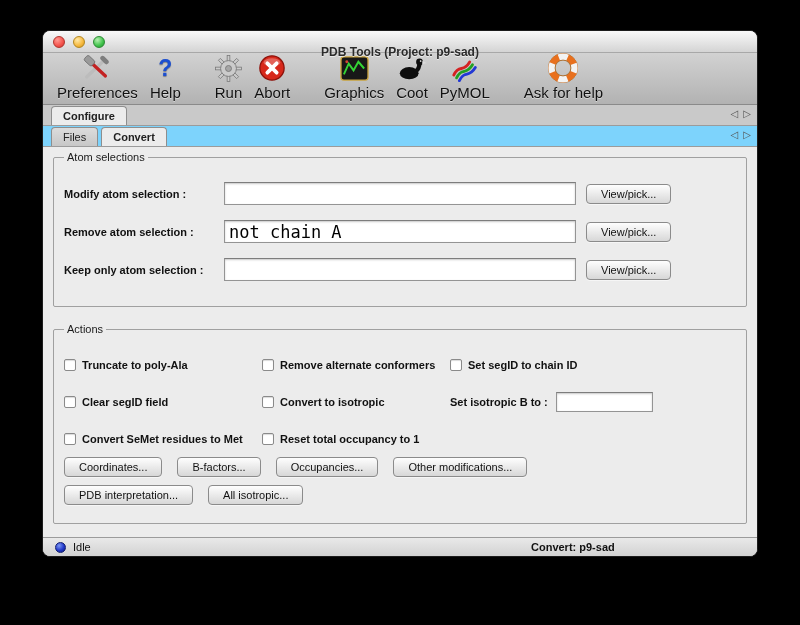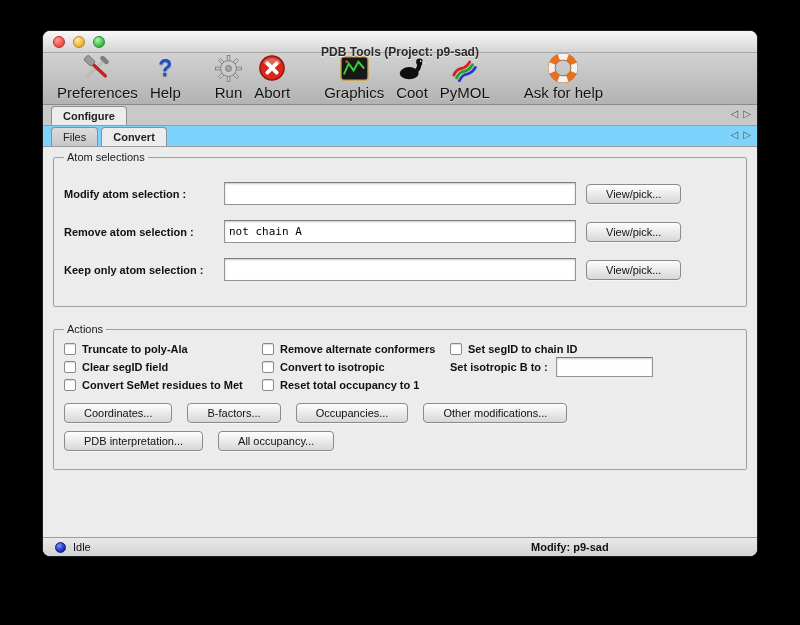--- a/index.html
+++ b/index.html
@@ -62,32 +62,32 @@
     background:#ececec;
   }
   fieldset.group legend { font-size:11px; color:#1a1a1a; padding:0 3px; margin-left:2px; }
 
   
   .sel-row { display:flex; align-items:center; margin:15px 2px 15px 2px; }
   .sel-label { width:160px; font-size:11px; font-weight:bold; color:#111; }
   .text-input {
     width:352px; height:23px; background:#fff; border:1px solid #949494; border-top-color:#7d7d7d;
     box-shadow:inset 0 1px 2px rgba(0,0,0,0.22);
-    font-family:"DejaVu Sans Mono", monospace; font-size:11px; padding:8px 4px; color:#000;
+    font-family:"DejaVu Sans Mono", monospace; font-size:17px; padding:8px 4px; color:#000;
   }
   .viewpick { margin-left:10px; }
   .btn {
     font-family:"Liberation Sans", sans-serif;
-    font-size:11px; color:#111; padding:3px 19px; border:1px solid #8b8b8b; border-radius:4px;
+    font-size:11px; color:#111; padding:3px 14px; border:1px solid #8b8b8b; border-radius:4px;
     background:linear-gradient(#fefefe,#d7d7d7); box-shadow:0 1px 0 rgba(255,255,255,0.5);
     cursor:default; white-space:nowrap;text-align:center;
   }
 
   
-  .actions-grid { display:grid; grid-template-columns:198px 188px 1fr; row-gap:2px; margin:4px 2px 12px 2px; align-items:center; }
+  .actions-grid { display:grid; grid-template-columns:198px 188px 1fr; row-gap:21px; margin:20px 2px 12px 2px; align-items:center; }
   .cb-item { display:flex; align-items:center; gap:6px; font-size:11px; font-weight:bold; color:#111; }
   .cb {
     width:12px; height:12px; background:#fff; border:1px solid #8a8a8a; border-radius:2px;
     box-shadow:inset 0 1px 1px rgba(0,0,0,0.15); flex:0 0 auto;
   }
   .set-item { display:flex; align-items:center; gap:8px; font-size:11px; font-weight:bold; color:#111; }
   .small-input {
     width:97px; height:20px; background:#fff; border:1px solid #949494; border-top-color:#7d7d7d;
     box-shadow:inset 0 1px 2px rgba(0,0,0,0.22);
     font-family:"DejaVu Sans Mono", monospace; font-size:11px; padding:0 4px;
@@ -313,26 +313,26 @@
         </div>
 
         <div class="btn-row">
           <button class="btn">Coordinates...</button>
           <button class="btn">B-factors...</button>
           <button class="btn">Occupancies...</button>
           <button class="btn">Other modifications...</button>
         </div>
         <div class="btn-row">
           <button class="btn">PDB interpretation...</button>
-          <button class="btn">All occupancy...</button>
+          <button class="btn">All isotropic...</button>
         </div>
       </fieldset>
 
     </div>
 
     <div class="statusbar">
       <span class="status-dot"></span>
       <span>Idle</span>
-      <span class="proj">Modify: p9-sad</span>
+      <span class="proj">Convert: p9-sad</span>
     </div>
 
   </div>
 </div>
 
 </body></html>

